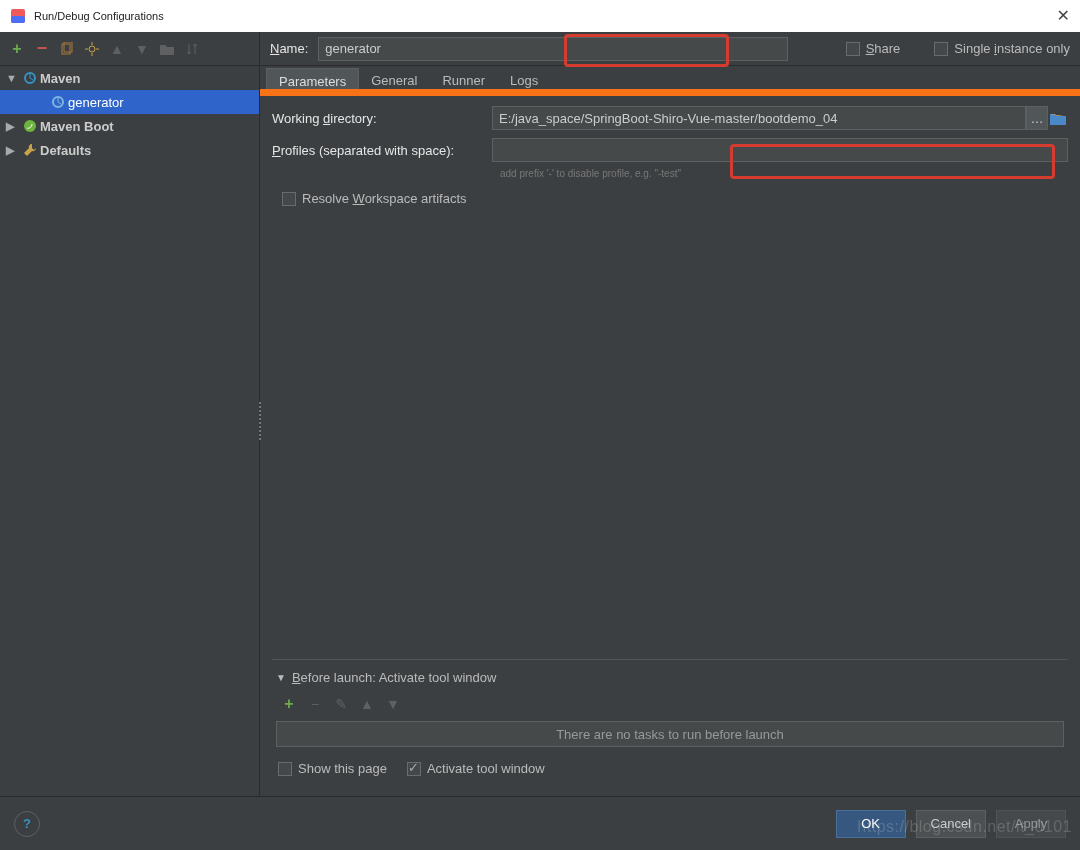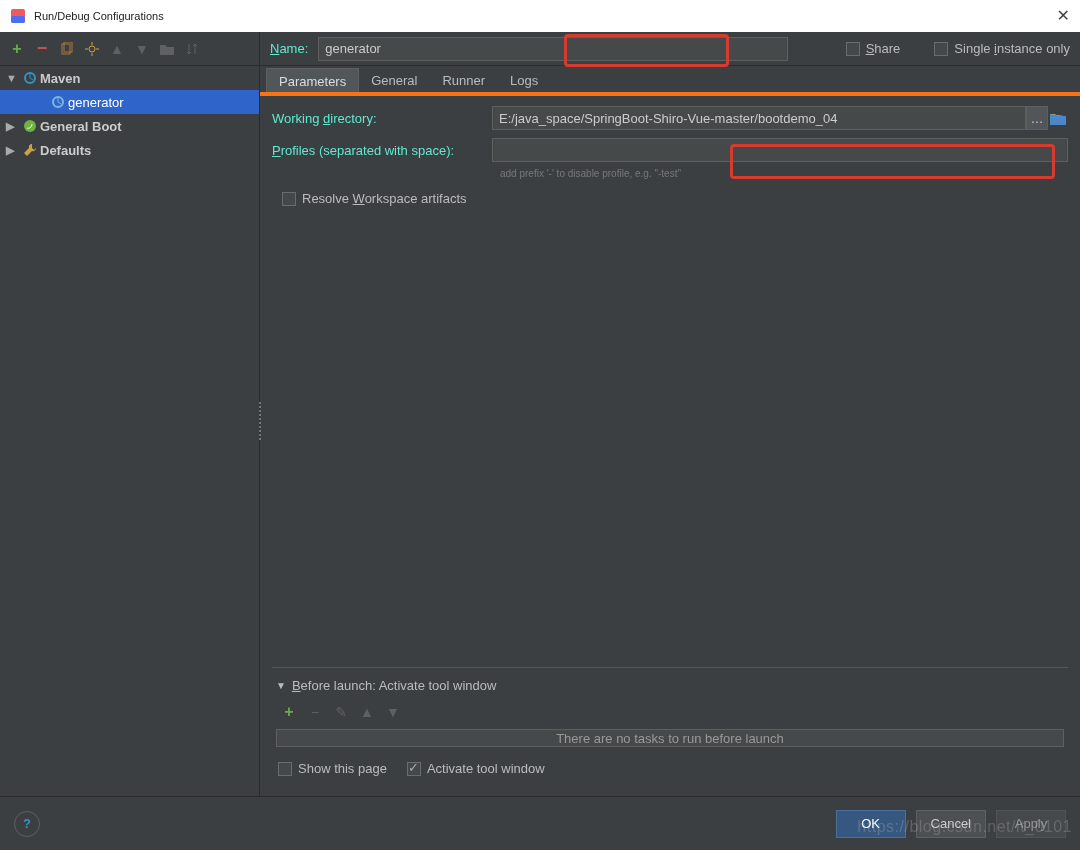--- a/index.html
+++ b/index.html
@@ -82,21 +82,21 @@
     background: #3c3f41;
     position: relative;
   }
   .name-row {
     height: 34px;
     display: flex; align-items: center;
     padding: 0 10px;
     border-bottom: 1px solid #2b2b2b;
     gap: 10px;
   }
-  .label { color: #5eead4; white-space: nowrap; }
+  .label { color: #e5e5e5; white-space: nowrap; }
   .label-u { text-decoration: underline; }
   .input {
     background: #45494a;
     border: 1px solid #5e6060;
     color: #ccc;
     height: 24px;
     padding: 0 6px;
     font-size: 13px;
   }
   .input.name { width: 470px; }
@@ -105,21 +105,21 @@
     border: 1px solid #6b6b6b; background: #43494a;
     display:inline-block; margin-right:6px; vertical-align:middle;
     position: relative;
   }
   .checkbox.checked::after {
     content:"✓"; position:absolute; top:-3px; left:0; color:#aaa; font-size:13px;
   }
   .chk-wrap { display:flex; align-items:center; color:#bbb; cursor:pointer; }
 
   
-  .tabs { display:flex; height: 28px; border-bottom: 4px solid #f97316; padding-left: 6px; margin-top:2px; }
+  .tabs { display:flex; height: 28px; border-bottom: 7px solid #f97316; padding-left: 6px; margin-top:2px; }
   .tab {
     padding: 5px 12px; color:#bbb; cursor:pointer;
     border-right: 1px solid #2b2b2b00;
   }
   .tab.active {
     background: #515658;
     border-top: 1px solid #5e6060;
     border-left: 1px solid #5e6060;
     border-right: 1px solid #5e6060;
     color:#ddd;
@@ -146,21 +146,21 @@
   .red-box.b2 { left: 470px; top: 112px; width: 325px; height: 35px; }
 
   .before-launch {
     border-top: 1px solid #555;
     padding: 6px 4px 4px 4px;
   }
   .bl-header { display:flex; align-items:center; gap:6px; color:#bbb; cursor:pointer; padding:4px 0; }
   .bl-toolbar { display:flex; gap:4px; padding: 4px 2px; }
   .bl-empty {
     border: 1px solid #5e6060; background:#45494a;
-    height: 18px; display:flex; align-items:center; justify-content:center;
+    height: 26px; display:flex; align-items:center; justify-content:center;
     color:#999; margin: 2px 0 8px 0;
   }
   .bl-checks { display:flex; gap:20px; padding:6px 2px; }
 
   .footer {
     border-top: 1px solid #2b2b2b;
     height: 54px; display:flex; align-items:center; padding: 0 14px;
     gap: 10px;
   }
   .help-btn {
@@ -260,21 +260,21 @@
           <span>generator</span>
         </div>
         <div class="tree-row l1">
           <span class="tree-arrow">▶</span>
           <span class="tree-icon">
             <svg width="14" height="14" viewBox="0 0 14 14">
                 <circle cx="7" cy="7" r="6" fill="#6db33f"></circle>
                 <path d="M4 9c2 1 5-1 5-4" stroke="#fff" fill="none"></path>
               </svg>
           </span>
-          <span>General Boot</span>
+          <span>Maven Boot</span>
         </div>
         <div class="tree-row l1">
           <span class="tree-arrow">▶</span>
           <span class="tree-icon">
             <svg width="14" height="14" viewBox="0 0 14 14">
                 <path d="M9 1a3 3 0 0 0-3 4L1 10l3 3 5-5a3 3 0 0 0 4-3l-2 2-2-2z" fill="#c9a24a"></path>
               </svg>
           </span>
           <span>Defaults</span>
         </div>

